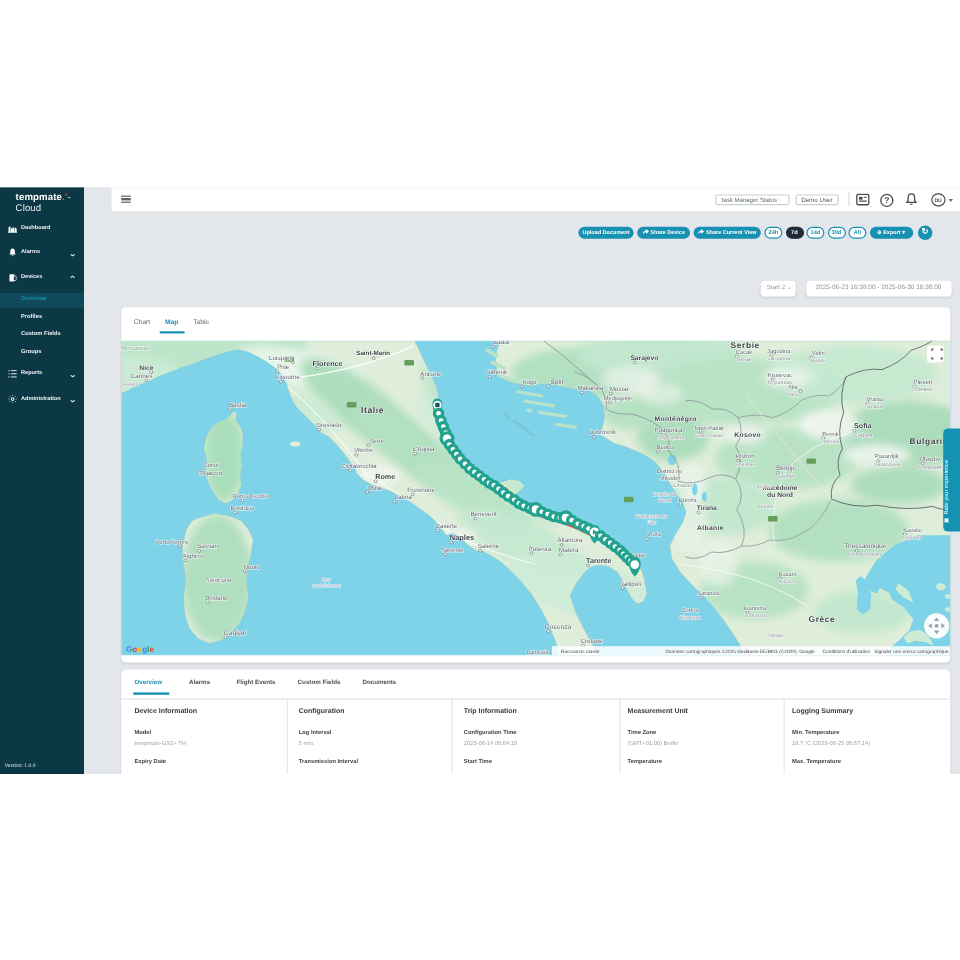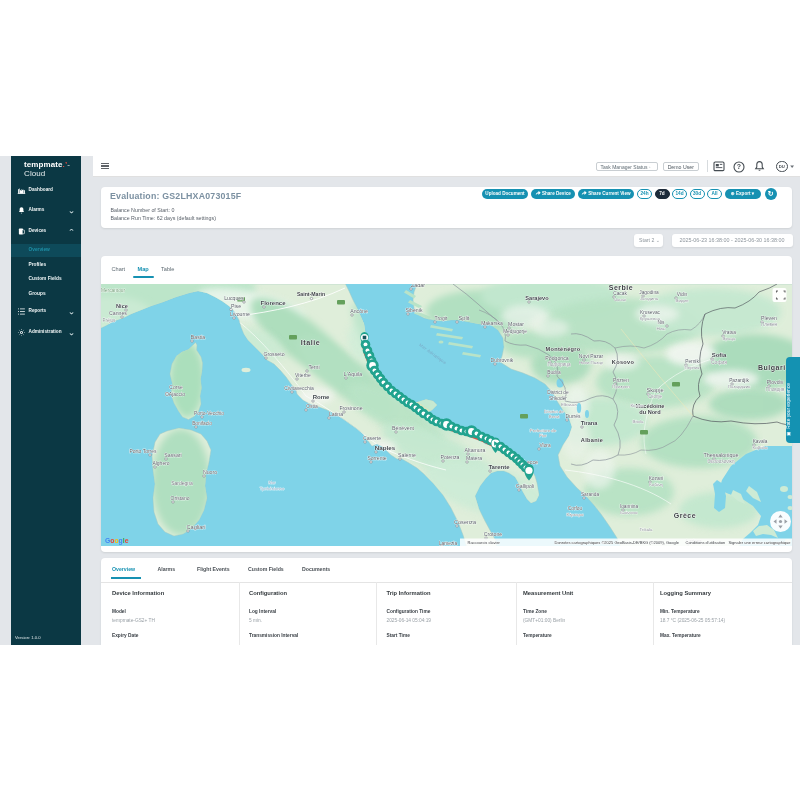--- a/index.html
+++ b/index.html
@@ -1,20 +1,20 @@
 <!DOCTYPE html>
 <html><head>
 <meta charset="utf-8">
 <style>
 * { margin:0; padding:0; box-sizing:border-box; }
 html,body { width:800px; height:800px; background:#fff; font-family:"Liberation Sans",sans-serif; overflow:hidden; }
 #app { position:absolute; left:0; top:156px; width:800px; height:489px; background:#e3e6ea; overflow:hidden; }
 .abs { position:absolute; }
 #topbar { position:absolute; left:92.5px; top:0; width:707.5px; height:20.5px; background:#fff; border-bottom:1px solid #e0e0e0; }
-#sidebar { position:absolute; left:11px; top:0; width:70px; height:489px; background:#0b3844; color:#fff; }
+#sidebar { position:absolute; left:0; top:0; width:70px; height:489px; background:#0b3844; color:#fff; }
 .card { position:absolute; background:#fff; border-radius:4px; box-shadow:0 1px 2px rgba(60,64,67,.12); }
 .sideitem { position:absolute; left:0; width:100%; font-size:4.7px; font-weight:bold; color:#f2f6f7; }
 .sideitem .ic { position:absolute; left:6px; top:-1px; width:9px; height:9px; }
 .sideitem .tx { position:absolute; left:17.5px; top:0; }
 .sideitem .ch { position:absolute; right:7px; top:0; font-size:6px; color:#cfdde0; transform:scaleX(1.4); }
 .subitem { position:absolute; left:17.5px; font-size:4.8px; font-weight:bold; color:#eef4f5; }
 .tealbtn { position:absolute; background:#1691b2; border-radius:5px; color:#fff; font-size:4.6px; font-weight:bold; text-align:center; height:9.5px; line-height:9.5px; white-space:nowrap; overflow:hidden; }
 .pill { position:absolute; width:15px; height:9.5px; line-height:8.5px; border:1px solid #1691b2; border-radius:5px; background:#fff; color:#1691b2; font-size:4.7px; font-weight:bold; text-align:center; }
 .collbl { font-size:4.8px; font-weight:bold; color:#3c4248; position:absolute; }
 .colval { font-size:4.8px; color:#9aa1a7; position:absolute; }
@@ -96,25 +96,20 @@
       <svg class="ic" viewBox="0 0 24 24" fill="#fff">
           <path d="M12 8 a4 4 0 1 0 0.01 0 Z M12 10.2 a1.8 1.8 0 1 1 -0.01 0 Z" fill-rule="evenodd"></path>
           <path d="M12 2 L13 5 L11 5 Z M12 22 L11 19 L13 19 Z M2 12 L5 11 L5 13 Z M22 12 L19 13 L19 11 Z M4.9 4.9 L7.5 6.1 L6.1 7.5 Z M19.1 19.1 L16.5 17.9 L17.9 16.5 Z M19.1 4.9 L17.9 7.5 L16.5 6.1 Z M4.9 19.1 L6.1 16.5 L7.5 17.9 Z"></path>
         </svg>
       <span class="tx">Administration</span>
         <span class="ch">⌄</span>
     </div>
     <div class="abs" style="left:4px;top:479px;font-size:4.2px;color:#dfe7e9;">Version: 1.0.0</div>
   </div>
 
-  <div class="card" style="left:100.5px;top:30.5px;width:691.5px;height:41.5px;">
-    <div class="abs" style="left:9.5px;top:4px;font-size:8.8px;font-weight:bold;color:#7b90a1;letter-spacing:0.3px;letter-spacing:0.2px;">Evaluation: GS2LHXA073015F</div>
-    <div class="abs" style="left:10px;top:20.5px;font-size:5.3px;color:#565d66;">Balance Number of Start: 0</div>
-    <div class="abs" style="left:10px;top:28.5px;font-size:5.3px;color:#565d66;">Balance Run Time: 62 days (default settings)</div>
-  </div>
 
   <div class="tealbtn" style="left:482px;top:33px;width:46px;">Upload Document</div>
   <div class="tealbtn" style="left:531px;top:33px;width:43.5px;"><svg width="6" height="6" viewBox="0 0 8 8" style="vertical-align:-0.5px">
         <path d="M1,7 C1.2,4.2 2.6,3 4.6,2.9 L4.6,1 L7.6,3.8 L4.6,6.6 L4.6,4.7 C3,4.7 1.9,5.5 1,7 Z" fill="#fff"></path>
       </svg> Share Device</div>
   <div class="tealbtn" style="left:577.5px;top:33px;width:56.5px;"><svg width="6" height="6" viewBox="0 0 8 8" style="vertical-align:-0.5px">
         <path d="M1,7 C1.2,4.2 2.6,3 4.6,2.9 L4.6,1 L7.6,3.8 L4.6,6.6 L4.6,4.7 C3,4.7 1.9,5.5 1,7 Z" fill="#fff"></path>
       </svg> Share Current View</div>
   <div class="pill" style="left:637px;top:33px;">24h</div>
   <div class="pill" style="left:654.5px;top:33px;background:#1d2b3a;border-color:#1d2b3a;color:#fff;">7d</div>

